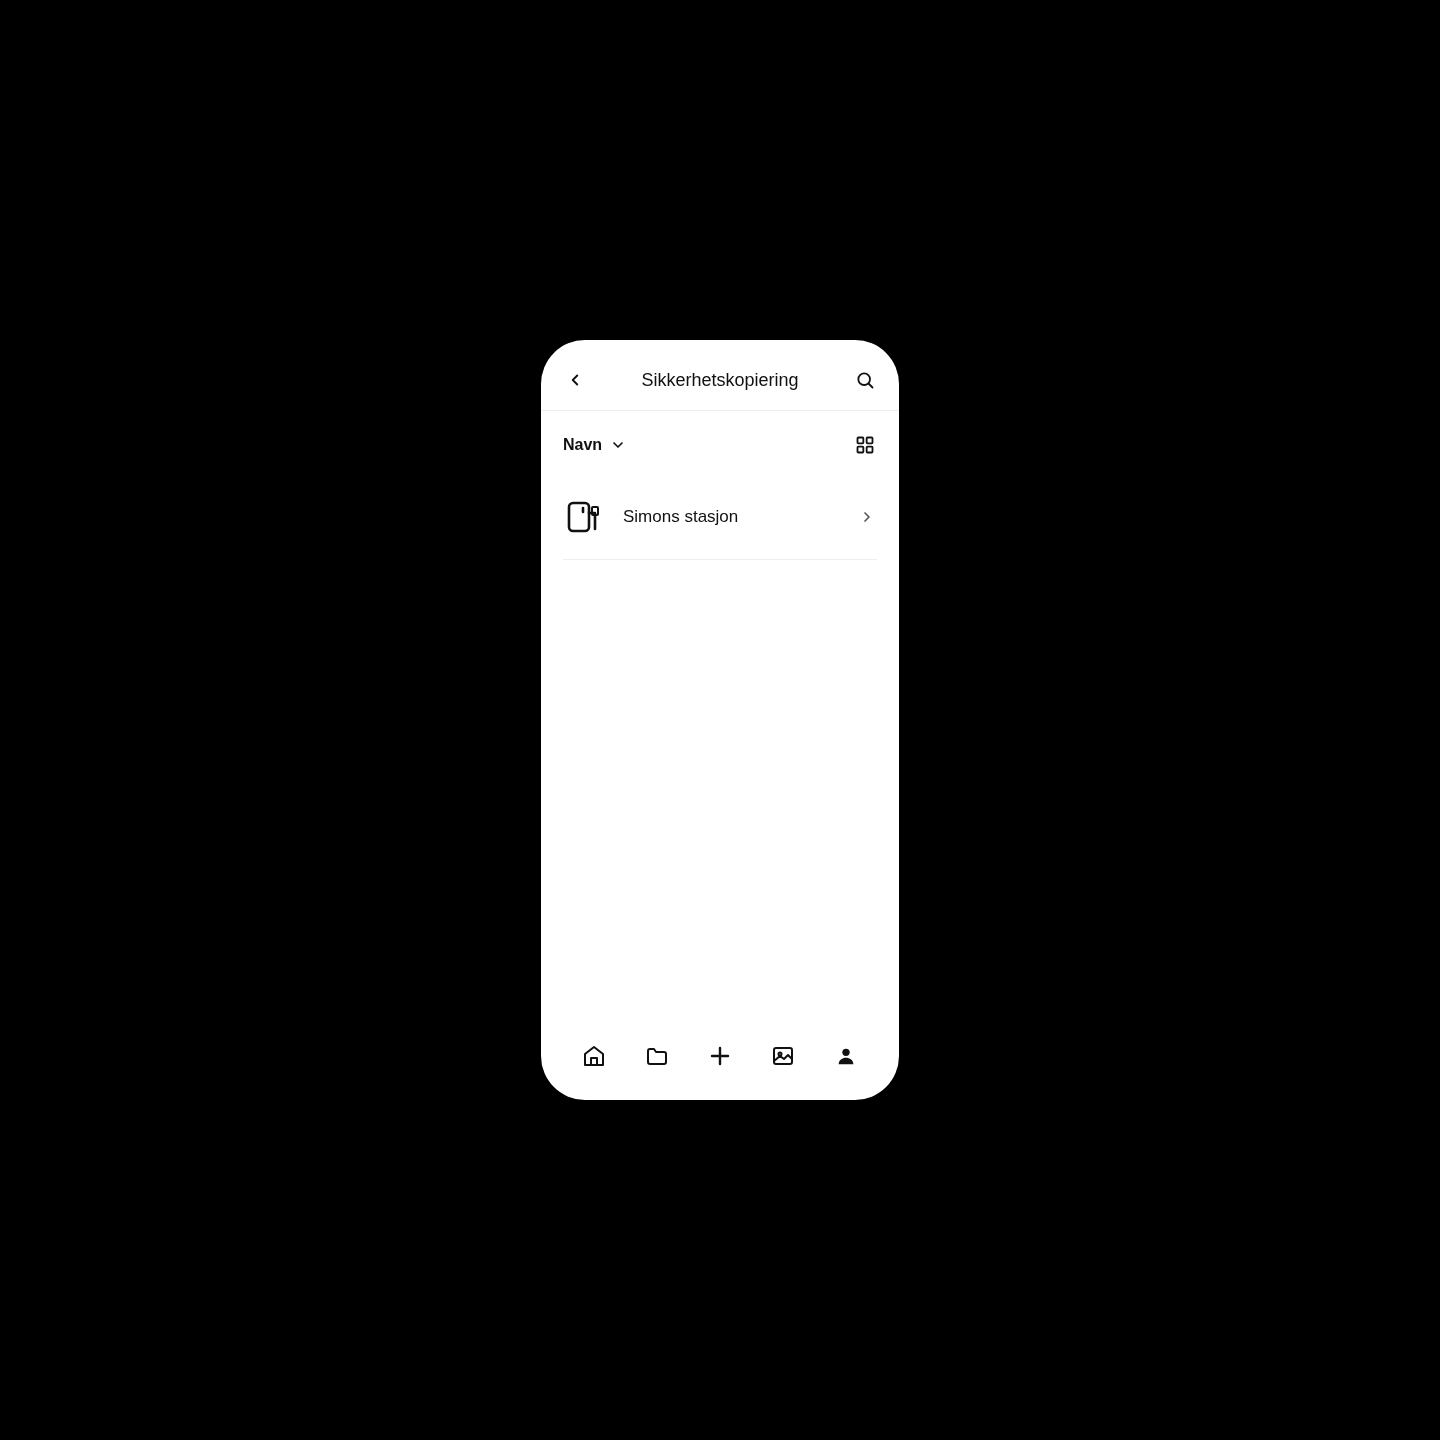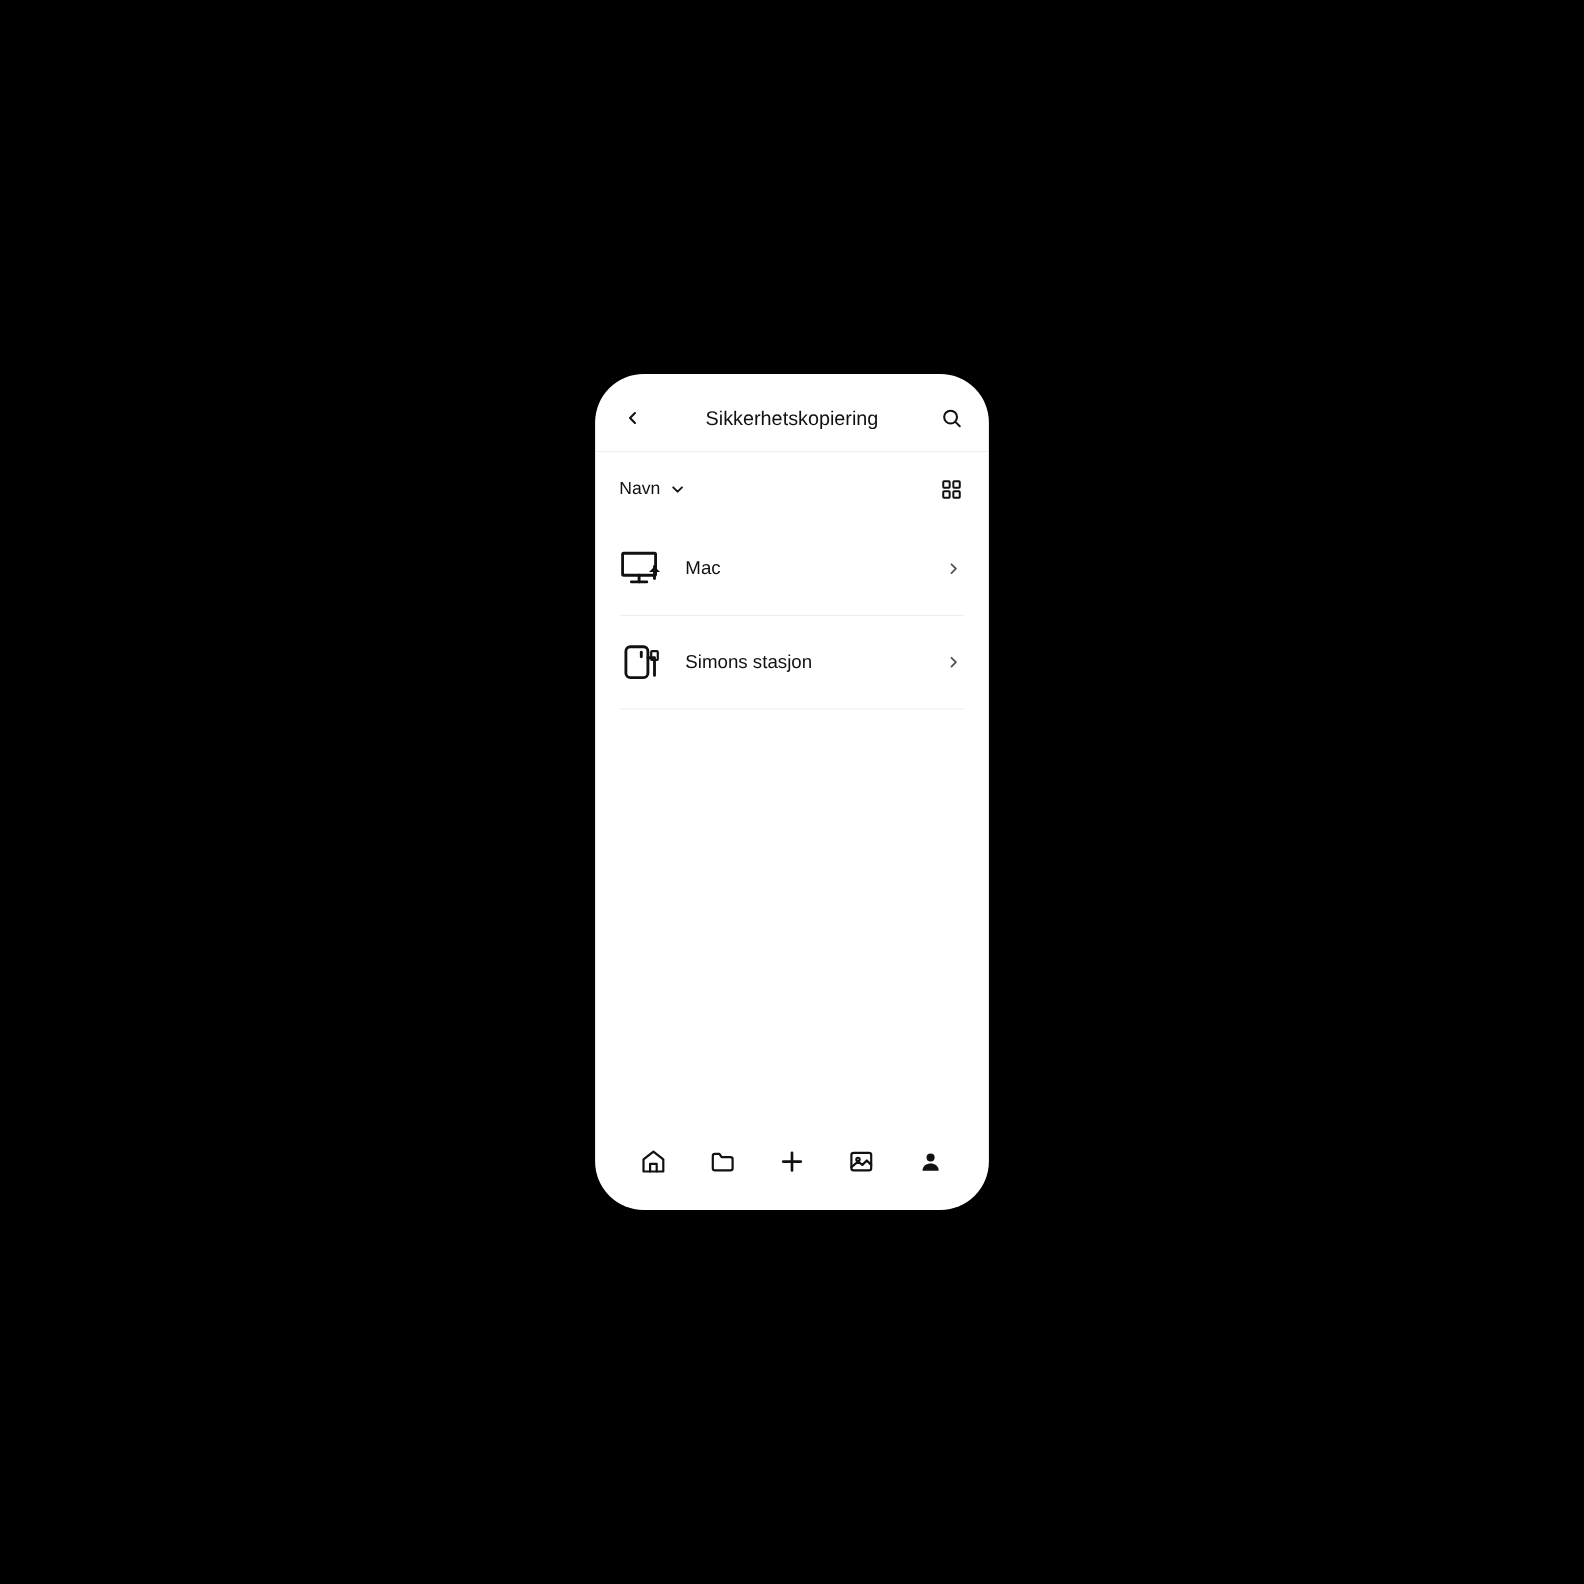--- a/index.html
+++ b/index.html
@@ -54,21 +54,21 @@
     display: flex;
     align-items: center;
     justify-content: space-between;
     padding: 22px 22px 18px 22px;
   }
   .sort-btn {
     display: flex;
     align-items: center;
     gap: 8px;
     font-size: 16px;
-    font-weight: 400;
+    font-weight: 700;
     cursor: pointer;
   }
 
   
   .list {
     padding: 0 22px;
     flex: 1;
   }
   .row {
     display: flex;
@@ -149,37 +149,20 @@
           <rect x="3" y="3" width="7" height="7" rx="1"></rect>
           <rect x="14" y="3" width="7" height="7" rx="1"></rect>
           <rect x="3" y="14" width="7" height="7" rx="1"></rect>
           <rect x="14" y="14" width="7" height="7" rx="1"></rect>
         </svg>
     </div>
   </div>
 
   <div class="list">
 
-    <div class="row">
-      <div class="row-icon">
-        <svg width="38" height="34" viewBox="0 0 38 34" fill="none" stroke="#111" stroke-width="2.6" stroke-linecap="round" stroke-linejoin="round">
-          <rect x="2" y="3" width="30" height="20" rx="1"></rect>
-          <line x1="17" y1="23" x2="17" y2="29"></line>
-          <line x1="10" y1="29" x2="24" y2="29"></line>
-          <path d="M26 20 L31 15 L36 20" fill="#111" stroke="none"></path>
-          <line x1="31" y1="15" x2="31" y2="26"></line>
-        </svg>
-      </div>
-      <div class="row-label">Mac</div>
-      <div class="row-chevron">
-        <svg width="16" height="16" viewBox="0 0 24 24" fill="none" stroke="currentColor" stroke-width="2.5" stroke-linecap="round" stroke-linejoin="round">
-            <polyline points="9 18 15 12 9 6"></polyline>
-          </svg>
-      </div>
-    </div>
 
 
     <div class="row">
       <div class="row-icon">
         <svg width="36" height="36" viewBox="0 0 36 36" fill="none" stroke="#111" stroke-width="2.6" stroke-linecap="round" stroke-linejoin="round">
           <rect x="4" y="4" width="20" height="28" rx="4"></rect>
           <line x1="18" y1="9" x2="18" y2="13"></line>
           <path d="M24 14 L30 14 L30 30"></path>
           <rect x="27" y="8" width="6" height="8" rx="1" stroke-width="2"></rect>
         </svg>

